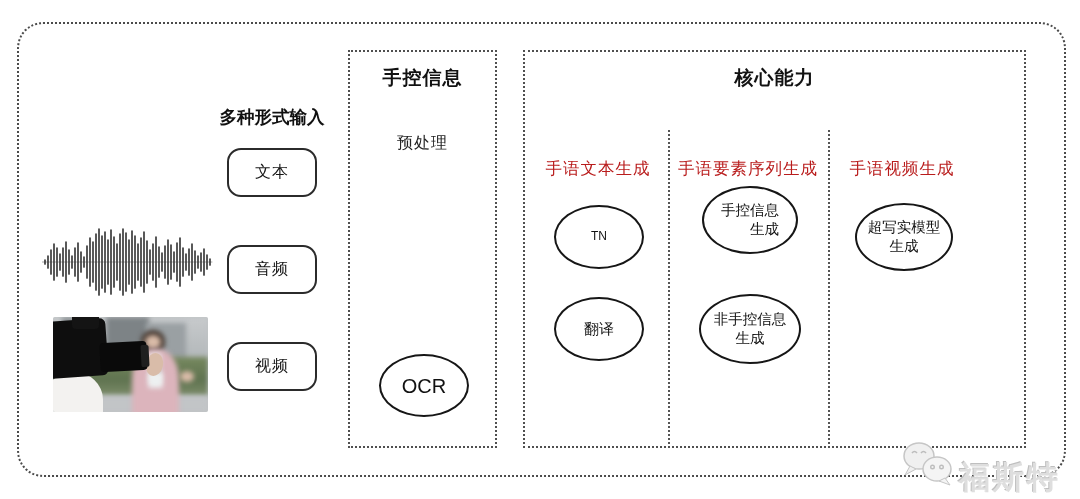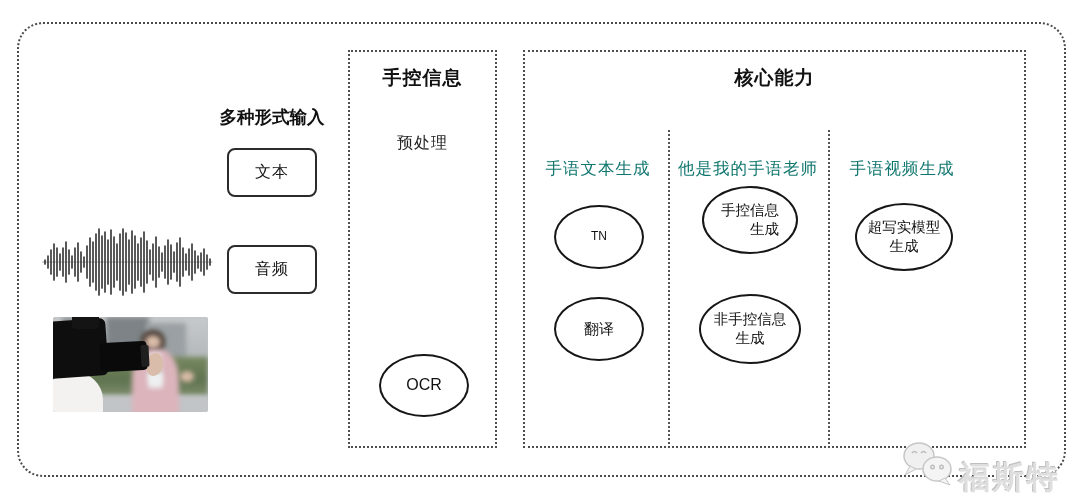--- a/index.html
+++ b/index.html
@@ -16,21 +16,21 @@
   .core-box{left:523px;top:50px;width:499px;height:394px;}
   .box-title{
     position:absolute;left:0;right:0;top:13px;text-align:center;
     font-size:19px;font-weight:bold;letter-spacing:1px;color:#111;
   }
   .subtitle{
     position:absolute;left:0;right:0;top:81px;text-align:center;
     font-size:16px;color:#222;letter-spacing:1px;
   }
   .col-header{
-    position:absolute;text-align:center;font-size:16.5px;color:#0f766e;
+    position:absolute;text-align:center;font-size:16.5px;color:#b91c1c;
     top:106px;letter-spacing:1px;
   }
   .separator{
     position:absolute;top:78px;height:314px;width:0;
     border-left:2px dotted #555;
   }
   .ellipse{
     position:absolute;border:2.5px solid #161616;border-radius:50%;
     background:#fff;display:flex;align-items:center;justify-content:center;
     text-align:center;font-size:15px;line-height:1.3;white-space:pre-line;color:#111;
@@ -38,21 +38,21 @@
   .ellipse.small-text{font-size:14.5px;}
   .input-heading{
     position:absolute;left:212px;top:105px;width:120px;text-align:center;
     font-size:17.5px;font-weight:bold;color:#111;
   }
   .sentence{
     position:absolute;left:45px;top:157px;font-size:21px;color:#161616;letter-spacing:1px;
   }
   .io-box{
     position:absolute;left:227px;width:86px;height:45px;
-    border:2px solid #2b2b2b;border-radius:8px;background:#fff;
+    border:2px solid #2b2b2b;border-radius:14px;background:#fff;
     display:flex;align-items:center;justify-content:center;
     font-size:16px;letter-spacing:1px;color:#161616;
   }
   .waveform{position:absolute;left:42px;top:226px;}
   
   .photo{
     position:absolute;left:53px;top:317px;width:155px;height:95px;
     overflow:hidden;border-radius:2px;background:#bfc3c5;
   }
   .photo .blur{filter:blur(2.5px);}
@@ -172,35 +172,36 @@
     <div class="ph ph-arm"></div>
     <div class="ph ph-cambody"></div>
     <div class="ph ph-camtop"></div>
     <div class="ph ph-hand"></div>
     <div class="ph ph-lens"></div>
     <div class="ph ph-lensring"></div>
   </div>
 
   <div class="io-box" style="top:148px">文本</div>
   <div class="io-box" style="top:245px">音频</div>
+  <div class="io-box" style="top:342px">视频</div>
 
   <div class="dash-box scene-box">
     <div class="box-title">手控信息</div>
     <div class="subtitle">预处理</div>
-    <div class="ellipse" style="left:29px;top:302px;width:86px;height:59px;font-size:16px;">OCR</div>
+    <div class="ellipse" style="left:29px;top:302px;width:86px;height:59px;font-size:20px;">OCR</div>
   </div>
 
   <div class="dash-box core-box">
     <div class="box-title">核心能力</div>
 
     <div class="separator" style="left:143px;"></div>
     <div class="separator" style="left:303px;"></div>
 
     <div class="col-header" style="left:3px;width:140px;">手语文本生成</div>
-    <div class="col-header" style="left:142px;width:162px;">他是我的手语老师</div>
+    <div class="col-header" style="left:142px;width:162px;">手语要素序列生成</div>
     <div class="col-header" style="left:301px;width:152px;">手语视频生成</div>
 
     <div class="ellipse" style="left:29px;top:153px;width:86px;height:60px;font-size:12px;">TN</div>
     <div class="ellipse" style="left:29px;top:245px;width:86px;height:60px;">翻译</div>
 
     <div class="ellipse small-text" style="left:177px;top:134px;width:92px;height:64px;text-align:right;">手控信息
 生成</div>
     <div class="ellipse small-text" style="left:174px;top:242px;width:98px;height:66px;">非手控信息
 生成</div>
 

